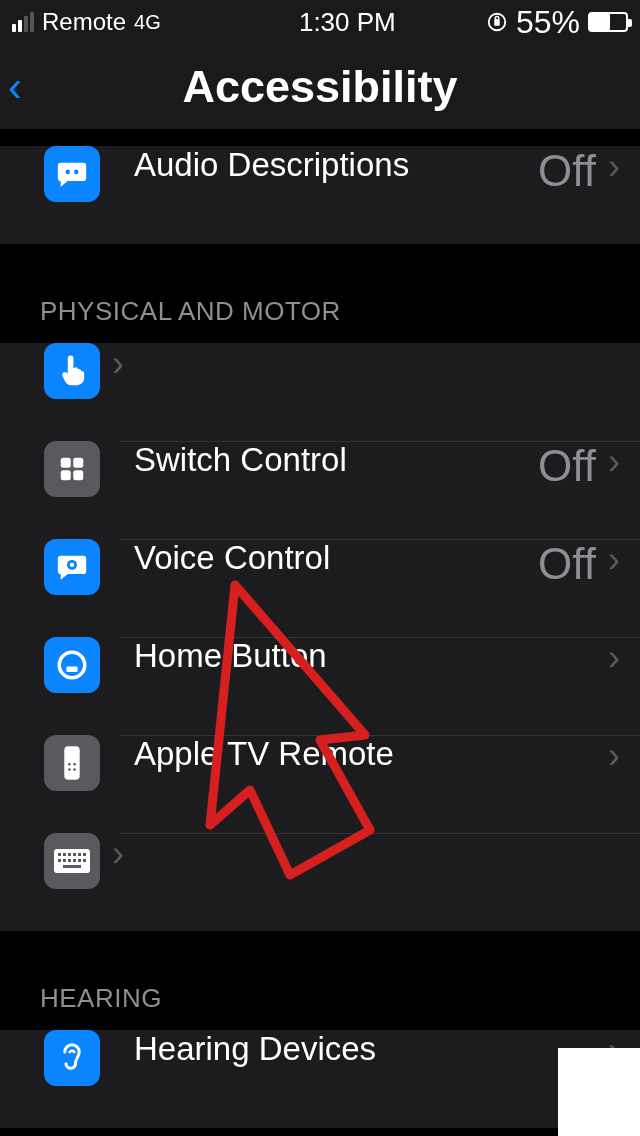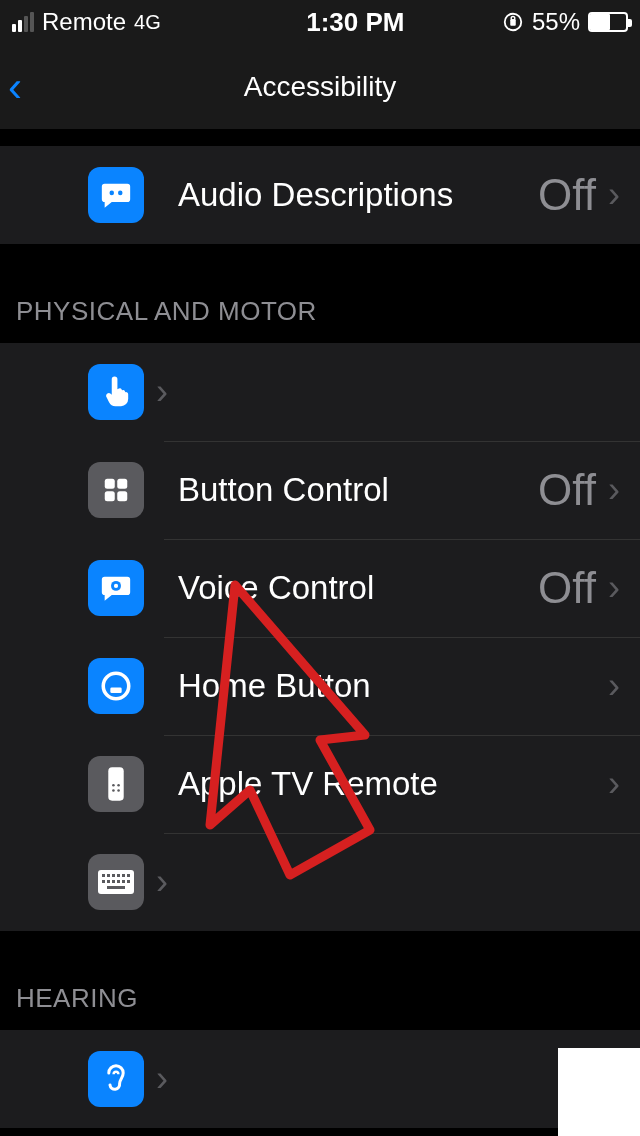--- a/index.html
+++ b/index.html
@@ -21,23 +21,23 @@
   }
   .status-left, .status-right { display: flex; align-items: center; gap: 8px; }
   .signal-bars { display: flex; align-items: flex-end; gap: 2px; }
   .signal-bars span { width: 4px; background: #fff; border-radius: 1px; display:inline-block;}
   .signal-bars span:nth-child(1){height:8px}
   .signal-bars span:nth-child(2){height:12px}
   .signal-bars span:nth-child(3){height:16px;background:#555}
   .signal-bars span:nth-child(4){height:20px;background:#555}
   .carrier { font-size: 24px; }
   .net { font-size: 20px; }
-  .clock { font-size: 26px; font-weight: 700; margin-left: 48px; }
+  .clock { font-size: 26px; font-weight: 400; margin-left: 48px; }
   .lock-rot { font-size: 20px; }
-  .batt-pct { font-size: 24px; }
+  .batt-pct { font-size: 32px; }
   .battery {
     width: 40px; height: 20px; border: 2px solid #fff; border-radius: 4px;
     position: relative; display:flex; align-items:center;
   }
   .battery::after{
     content:""; position:absolute; right:-6px; top:5px; width:4px; height:8px;
     background:#fff; border-radius:0 2px 2px 0;
   }
   .battery .fill{ height:100%; width:55%; background:#fff; border-radius:1px;}
   
@@ -48,37 +48,36 @@
     border-bottom:1px solid #000;
   }
   .back-btn {
     display:flex; align-items:center; gap:4px;
     color:#0b84ff; font-size:34px;
     padding-left:8px;
   }
   .back-chevron { font-size:42px; line-height:1; font-weight:300;}
   .nav-title {
     position:absolute; left:0; right:0; text-align:center;
-    font-size:28px; font-weight:400;
+    font-size:45px; font-weight:700;
     pointer-events:none;
   }
   
   .content { height: calc(1136px - 44px - 86px); overflow:hidden; background:#000;}
   .section-header {
     color:#8e8e93; font-size:26px; text-transform:uppercase;
-    padding: 52px 28px 16px 16px;
+    padding: 52px 28px 16px 40px;
     letter-spacing:0.5px;
   }
   .group { background:#1c1c1e; }
   .row {
-    display:flex; align-items:center;
+    display:flex; 
     height:98px;
     padding: 0 20px 0 44px;
     position:relative;
-    margin-left:44px;
   }
   .row + .row::before {
     content:""; position:absolute; top:0; left:120px; right:0; height:1px;
     background:#333;
   }
   .icon-box {
     width:56px; height:56px; border-radius:12px;
     display:flex; align-items:center; justify-content:center;
     flex-shrink:0;
   }
@@ -173,21 +172,21 @@
 
     <div class="row">
       <div class="icon-box icon-gray">
         <svg width="30" height="30" viewBox="0 0 24 24">
             <rect x="3" y="3" width="8" height="8" rx="2" fill="#fff"></rect>
             <rect x="13" y="3" width="8" height="8" rx="2" fill="#fff"></rect>
             <rect x="3" y="13" width="8" height="8" rx="2" fill="#fff"></rect>
             <rect x="13" y="13" width="8" height="8" rx="2" fill="#fff"></rect>
           </svg>
       </div>
-      <div class="row-label">Button Control</div>
+      <div class="row-label">Switch Control</div>
       <div class="row-detail">Off</div>
       <div class="chevron">›</div>
     </div>
 
     <div class="row">
       <div class="icon-box icon-blue">
         <svg width="34" height="34" viewBox="0 0 24 24">
             <path fill="#fff" d="M4 4h16a2 2 0 0 1 2 2v9a2 2 0 0 1-2 2H9l-5 4v-4a2 2 0 0 1-2-2V6a2 2 0 0 1 2-2z"></path>
             <circle cx="12" cy="10.5" r="3.5" fill="#0a84ff"></circle>
             <circle cx="12" cy="10.5" r="1.5" fill="#fff"></circle>
@@ -252,20 +251,21 @@
 
   <div class="section-header">HEARING</div>
   <div class="group">
     <div class="row">
       <div class="icon-box icon-blue">
         <svg width="30" height="36" viewBox="0 0 24 30">
             <path fill="none" stroke="#fff" stroke-width="2.5" stroke-linecap="round" d="M6 10a6 6 0 0 1 12 0c0 4-3 5-3 9a4 4 0 0 1-8 1"></path>
             <path fill="none" stroke="#fff" stroke-width="2" d="M10 11a2 2 0 0 1 4 0"></path>
           </svg>
       </div>
+      <div class="row-label">Hearing Devices</div>
       <div class="row-detail"></div>
       <div class="chevron">›</div>
     </div>
   </div>
 
 </div>
 
 <svg class="arrow-annot" width="220" height="330" viewBox="0 0 220 330">
   <path d="M 65 20
            L 130 95

